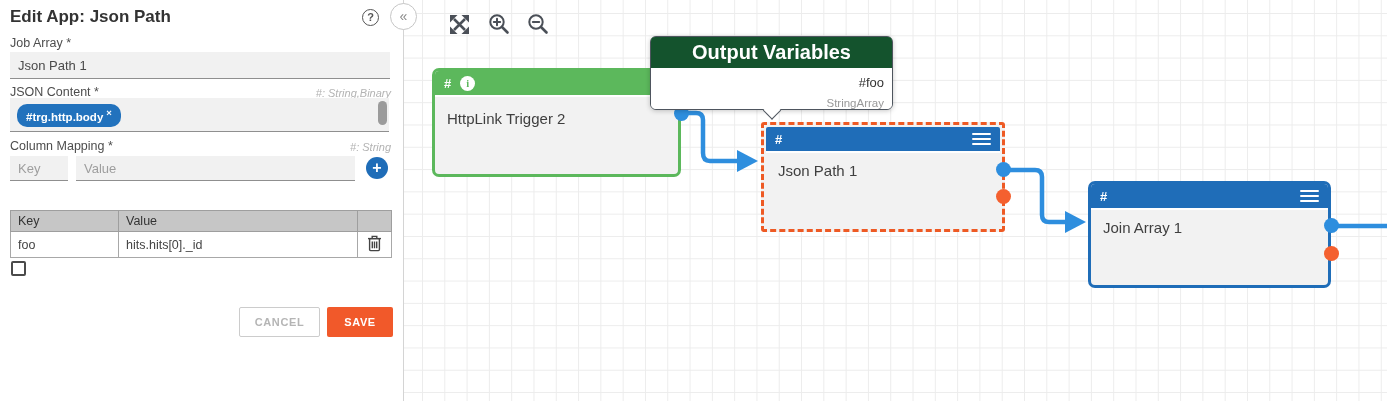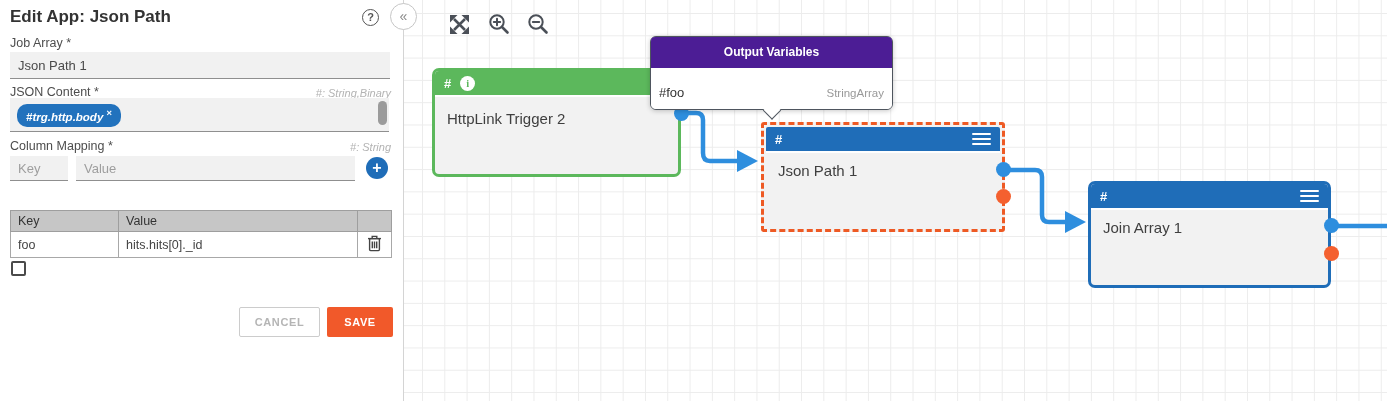--- a/index.html
+++ b/index.html
@@ -18,21 +18,21 @@
                   text-align:center; line-height:25px; z-index:6; cursor:pointer; }
   .field-label { position:absolute; left:10px; font-size:12.5px; color:#4d4d4d; }
   .hint { position:absolute; right:12px; font-size:11px; font-style:italic; color:#b3b3b3; }
   .material-input { position:absolute; background:#f1f1f1; border:none; border-bottom:1px solid #8f8f8f;
                     font-size:13px; color:#4a4a4a; padding:0 8px; font-family:"Liberation Sans",sans-serif; }
   .material-input::placeholder { color:#9e9e9e; }
   .job-input { left:10px; top:52px; width:380px; height:27px; }
   .textarea { position:absolute; left:10px; top:98px; width:379px; height:34px; background:#f1f1f1;
               border-bottom:1px solid #8f8f8f; }
   .tag { position:absolute; left:7px; top:6px; background:#2272bd; border-radius:10px; color:#fff;
-         font-size:11.5px; font-weight:700; padding:3px 9px 4px 9px; cursor:pointer;font-style:italic; }
+         font-size:11.5px; font-weight:700; padding:3px 9px 4px 9px; cursor:pointer; }
   .tag sup { font-size:9.5px; margin-left:3px; cursor:pointer; }
   .scroll-thumb { position:absolute; right:2px; top:3px; width:9px; height:24px; background:#9b9b9b;
                   border-radius:5px; cursor:grab; }
   .key-input { left:10px; top:156px; width:58px; height:25px; }
   .value-input { left:76px; top:156px; width:279px; height:25px; }
   .add-btn { position:absolute; left:366px; top:157px; width:22px; height:22px; border-radius:50%;
              background:#1f6db8; color:#fff; border:none; font-size:16px; font-weight:700;
              line-height:20px; text-align:center; cursor:pointer; }
   .map-table { position:absolute; left:10px; top:210px; width:382px; border-collapse:collapse;
                font-size:12.5px; color:#333; }
@@ -81,24 +81,24 @@
   .menu-icon { margin-left:auto; width:19px; cursor:pointer; }
   .menu-icon i { display:block; height:2.5px; background:#fff; margin:2.5px 0; border-radius:1px; }
 
   .port { position:absolute; width:15px; height:15px; border-radius:50%; z-index:4; cursor:crosshair; }
   .port-blue { background:#2e8ede; }
   .port-orange { background:#f4602f; }
 
   .tooltip { position:absolute; left:246px; top:36px; width:243px; z-index:5;
              border:1.5px solid #4e555e; border-radius:6px; background:#fff;
              box-shadow:0 1px 5px rgba(0,0,0,.22); }
-  .tooltip-header { background:#4c1d95; color:#fff; font-size:12px; font-weight:700;
+  .tooltip-header { background:#14532d; color:#fff; font-size:20px; font-weight:700;
                     text-align:center; line-height:31px; height:31px; border-radius:4px 4px 0 0; }
-  .tooltip-body { display:flex; justify-content:space-between; align-items:center;
-                  padding:7px 8px 0 8px; height:41px; border-radius:0 0 5px 5px; background:#fff; }
+  .tooltip-body { display:flex; justify-content:space-between; align-items:flex-end;
+                  padding:7px 8px 0 8px; height:41px; border-radius:0 0 5px 5px; background:#fff;flex-direction:column; }
   .tooltip-name { font-size:13px; color:#333; }
   .tooltip-type { font-size:11.5px; color:#999; padding-top:2px; }
   .tooltip-caret { position:absolute; left:50%; bottom:-8px; width:13px; height:13px; background:#fff;
                    transform:translateX(-50%) rotate(45deg);
                    border-right:1.5px solid #4e555e; border-bottom:1.5px solid #4e555e; }
 </style>
 </head>
 <body>
 
 <div class="panel">

